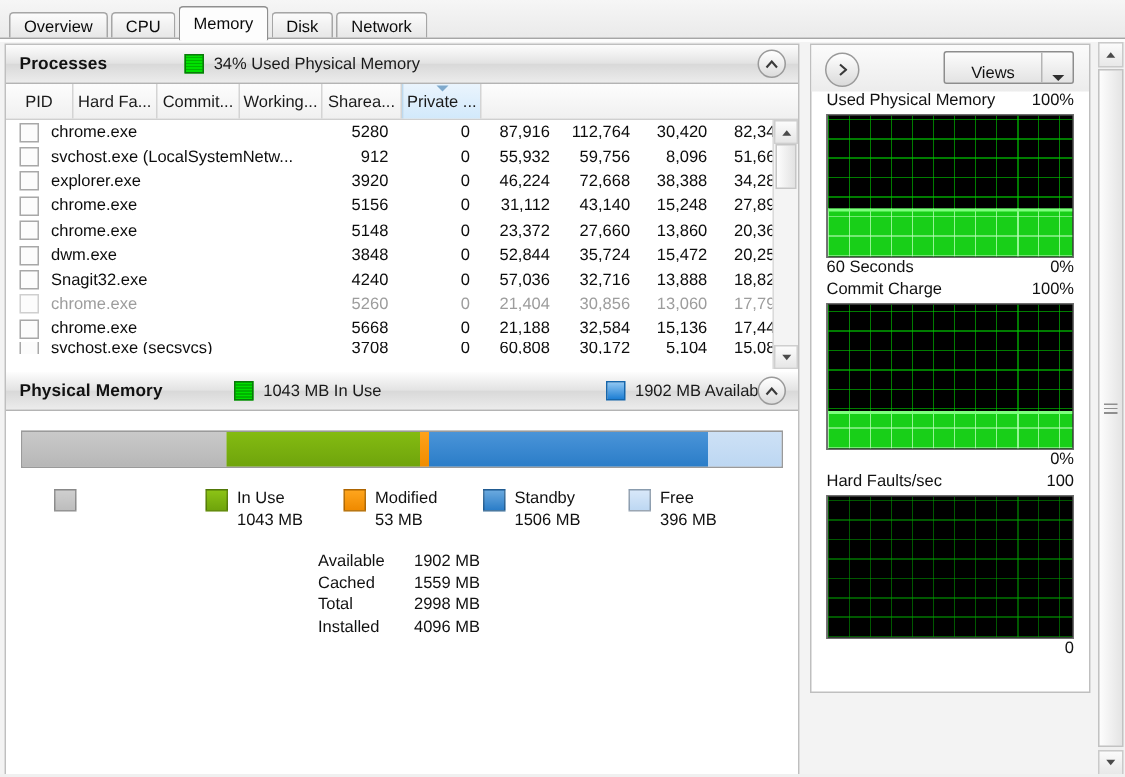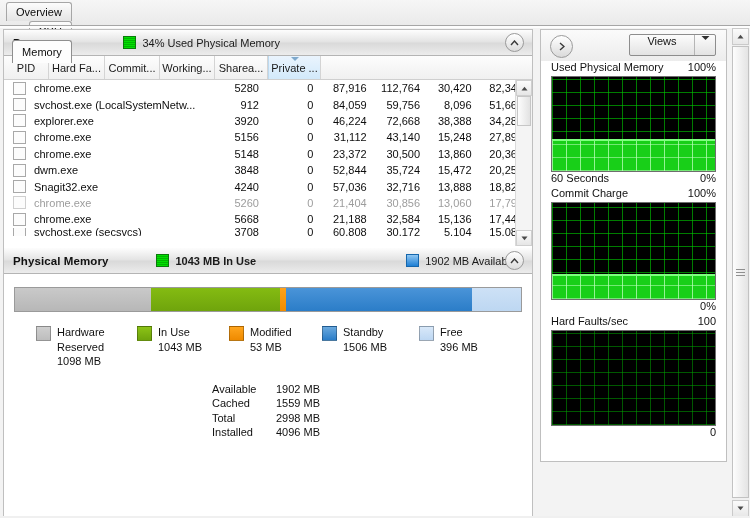--- a/index.html
+++ b/index.html
@@ -8,21 +8,21 @@
     background:#f0f0f0;
     font-family:"Liberation Sans", sans-serif;
     font-size:11px;color:#000;
     -webkit-font-smoothing:none;
   }
   .app{position:relative;width:750px;height:518px;background:#f3f3f3;}
 
   
   .tabstrip{position:absolute;left:0;top:0;width:750px;height:27px;
     background:linear-gradient(#f6f6f6,#e9e9e9);}
-  .tabs{position:absolute;left:6px;top:2px;display:flex;align-items:flex-end;height:25px;flex-direction:column;}
+  .tabs{position:absolute;left:6px;top:2px;display:flex;align-items:flex-end;height:25px;}
   .tab{
     height:18px;line-height:18px;padding:0 9px;margin-right:2px;
     border:1px solid #a6a6a6;border-bottom:none;
     border-radius:3px 3px 0 0;
     background:linear-gradient(#fcfcfc,#e4e4e4);
     font-size:11px;color:#0b0b0b;white-space:nowrap;
   }
   .tab.active{
     height:22px;line-height:22px;
     background:#fdfdfd;border-color:#8f8f8f;
@@ -122,21 +122,21 @@
   .rtoolbar{height:31px;position:relative;background:linear-gradient(#fbfbfb,#ececec);}
   .rbtn{
     position:absolute;left:9px;top:5px;width:21px;height:21px;border-radius:50%;
     border:1px solid #9a9a9a;background:linear-gradient(#ffffff,#dadada);
     display:flex;align-items:center;justify-content:center;
   }
   .views{
     position:absolute;right:10px;top:4px;height:22px;width:87px;
     border:1px solid #8d8d8d;border-radius:2px;
     background:linear-gradient(#fcfcfc,#e3e3e3);
-    display:flex;align-items:flex-start;box-sizing:border-box;
+    display:flex;align-items:flex-end;box-sizing:border-box;
   }
   .views .vlabel{flex:1;text-align:center;font-size:11px;color:#111;}
   .views .vsep{width:1px;height:20px;background:#b5b5b5;}
   .views .varrow{width:20px;display:flex;align-items:center;justify-content:center;}
 
   .gblock{margin:0 10px;}
   .glabels{display:flex;justify-content:space-between;align-items:baseline;font-size:11px;color:#111;height:15px;}
   .gcanvas{position:relative;border:1px solid #6e6e6e;background:#000;box-sizing:border-box;overflow:hidden;}
   .grid{position:absolute;inset:0;
     background-image:
@@ -217,21 +217,21 @@
         <span class="cell num" style="width:55px;">112,764</span>
         <span class="cell num" style="width:53px;">30,420</span>
         <span class="cell num" style="width:53px;">82,344</span>
       </div>
 
       <div class="prow">
         <span class="rcheck"></span>
         <span class="cell pname" style="width:197px;">svchost.exe (LocalSystemNetw...</span>
         <span class="cell num" style="width:45px;">912</span>
         <span class="cell num" style="width:56px;">0</span>
-        <span class="cell num" style="width:55px;">84,059</span>
+        <span class="cell num" style="width:55px;">55,932</span>
         <span class="cell num" style="width:55px;">59,756</span>
         <span class="cell num" style="width:53px;">8,096</span>
         <span class="cell num" style="width:53px;">51,660</span>
       </div>
 
       <div class="prow">
         <span class="rcheck"></span>
         <span class="cell pname" style="width:197px;">explorer.exe</span>
         <span class="cell num" style="width:45px;">3920</span>
         <span class="cell num" style="width:56px;">0</span>
@@ -251,21 +251,21 @@
         <span class="cell num" style="width:53px;">15,248</span>
         <span class="cell num" style="width:53px;">27,892</span>
       </div>
 
       <div class="prow">
         <span class="rcheck"></span>
         <span class="cell pname" style="width:197px;">chrome.exe</span>
         <span class="cell num" style="width:45px;">5148</span>
         <span class="cell num" style="width:56px;">0</span>
         <span class="cell num" style="width:55px;">23,372</span>
-        <span class="cell num" style="width:55px;">30,500</span>
+        <span class="cell num" style="width:55px;">27,660</span>
         <span class="cell num" style="width:53px;">13,860</span>
         <span class="cell num" style="width:53px;">20,360</span>
       </div>
 
       <div class="prow">
         <span class="rcheck"></span>
         <span class="cell pname" style="width:197px;">dwm.exe</span>
         <span class="cell num" style="width:45px;">3848</span>
         <span class="cell num" style="width:56px;">0</span>
         <span class="cell num" style="width:55px;">52,844</span>
@@ -328,21 +328,21 @@
         <div class="sbbtn" style="position:absolute;bottom:0;">
           <svg width="7" height="5" viewBox="0 0 7 5">
               <path d="M0.5 0.5 L3.5 4.2 L6.5 0.5 Z" fill="#4a4a4a"></path>
             </svg>
         </div>
       </div>
     </div>
 
     <div class="panelbar" style="margin-top:2px;">
       <span class="ptitle">Physical Memory</span>
-      <span class="statitem" style="margin-left:48px;font-weight:bold;">
+      <span class="statitem" style="margin-left:48px;">
         <span class="legchip chip-green"></span>
         <span>1043 MB In Use</span>
       </span>
       <span class="statitem" style="margin-left:150px;">
         <span class="legchip chip-blue"></span>
         <span>1902 MB Available</span>
       </span>
       <span class="chev">
         <svg width="9" height="6" viewBox="0 0 9 6">
             <path d="M1 5 L4.5 1 L8 5" stroke="#3a3a3a" stroke-width="1.4" fill="none"></path>
@@ -354,24 +354,20 @@
       <div class="seg seg-hw" style="width:26.8%;"></div>
       <div class="seg seg-inuse" style="width:25.5%;"></div>
       <div class="seg seg-mod" style="width:1.3%;"></div>
       <div class="seg seg-standby" style="width:36.8%;"></div>
       <div class="seg seg-free" style="width:9.6%;"></div>
     </div>
 
     <div class="legendrow">
       <div class="legcell" style="width:101px;">
         <span class="legbox" style="background:linear-gradient(#cfcfcf,#bdbdbd);"></span>
-        <span class="legtxt">
-          <span>Hardware Reserved</span>
-          <span class="v">1098 MB</span>
-        </span>
       </div>
       <div class="legcell" style="width:92px;">
         <span class="legbox" style="background:linear-gradient(#8cc316,#6fa40c);"></span>
         <span class="legtxt">
           <span>In Use</span>
           <span class="v">1043 MB</span>
         </span>
       </div>
       <div class="legcell" style="width:93px;">
         <span class="legbox" style="background:linear-gradient(#ffa51d,#ef8a00);"></span>

